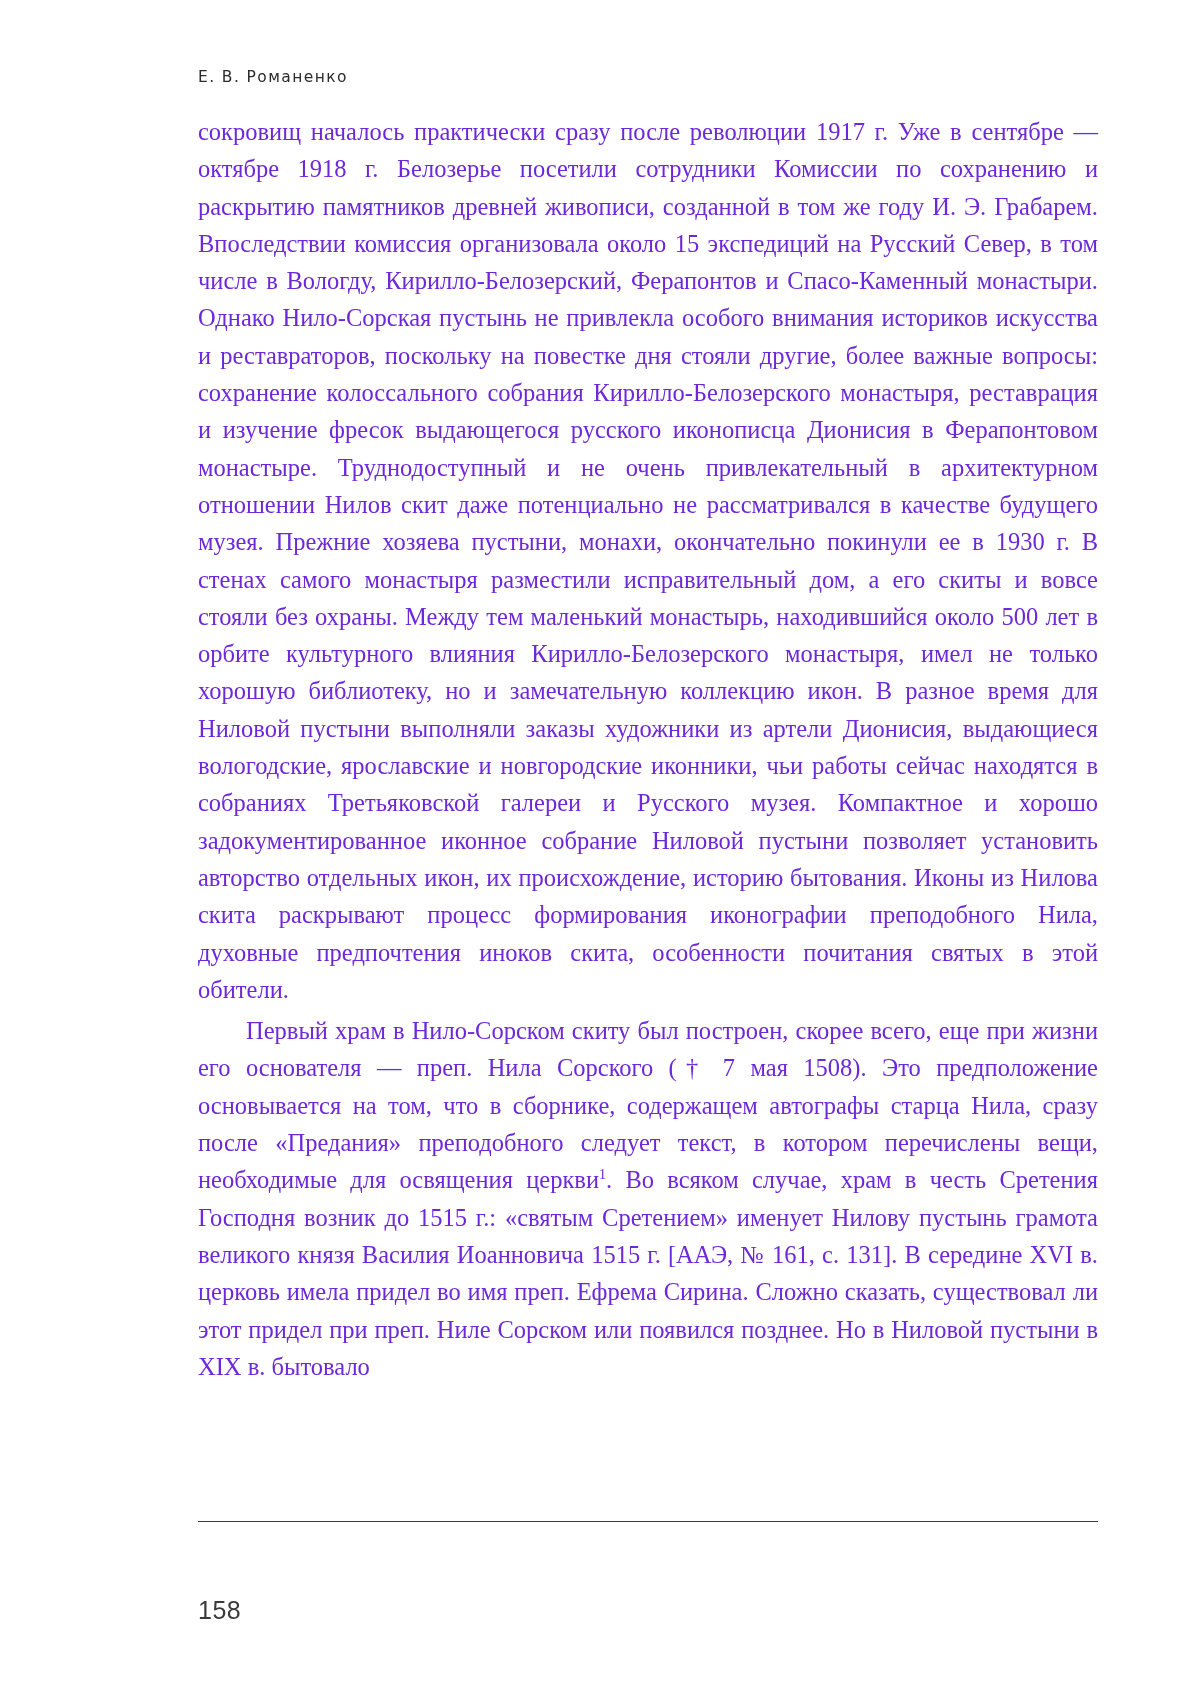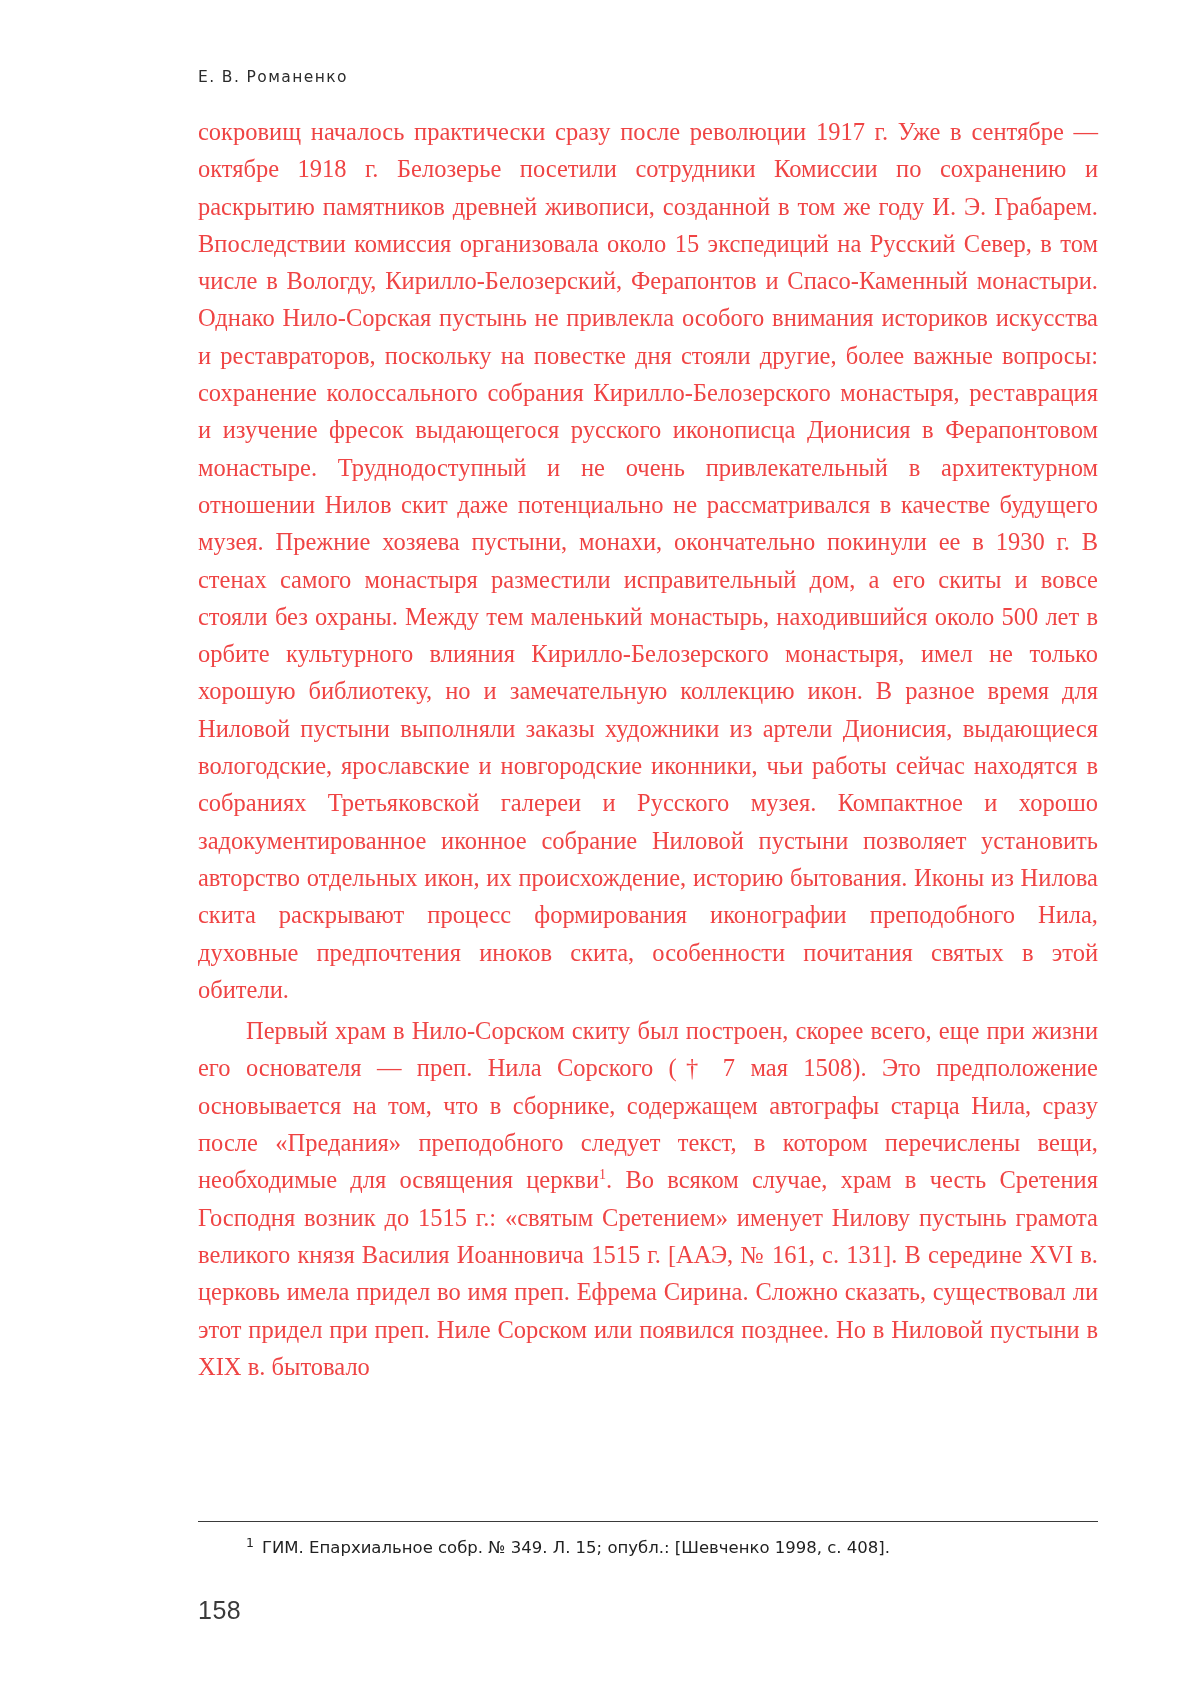--- a/index.html
+++ b/index.html
@@ -40,21 +40,21 @@
     top: 113px;
     width: 900px;
   }
   p.body-par {
     margin: 0;
     font-size: 24.5px;
     line-height: 37.3px;
     text-align: justify;
     text-align-last: left;
     hyphens: manual;
-    color: #ef4444;
+    color: #6d28d9;
   }
   p.body-par.first {
     text-indent: 0;
   }
   h2.section-heading {
     font-family: "DejaVu Sans", sans-serif;
     font-weight: 400;
     font-size: 23px;
     letter-spacing: 0.6px;
     color: #222;
@@ -115,18 +115,17 @@
 
     <p class="body-par first">сокровищ началось практически сразу после революции 1917 г. Уже в сентябре — октябре 1918 г. Белозерье посетили сотрудники Комиссии по сохранению и раскрытию памятников древней живописи, созданной в том же году И. Э. Грабарем. Впоследствии комиссия организовала около 15 экспедиций на Русский Север, в том числе в Вологду, Кирилло-Белозерский, Ферапонтов и Спасо-Каменный монастыри. Однако Нило-Сорская пустынь не привлекла особого внимания историков искусства и реставраторов, поскольку на повестке дня стояли другие, более важные вопросы: сохранение колоссального собрания Кирилло-Белозерского монастыря, реставрация и изучение фресок выдающегося русского иконописца Дионисия в Ферапонтовом монастыре. Труднодоступный и не очень привлекательный в архитектурном отношении Нилов скит даже потенциально не рассматривался в качестве будущего музея. Прежние хозяева пустыни, монахи, окончательно покинули ее в 1930 г. В стенах самого монастыря разместили исправительный дом, а его скиты и вовсе стояли без охраны. Между тем маленький монастырь, находившийся около 500 лет в орбите культурного влияния Кирилло-Белозерского монастыря, имел не только хорошую библиотеку, но и замечательную коллекцию икон. В разное время для Ниловой пустыни выполняли заказы художники из артели Дионисия, выдающиеся вологодские, ярославские и новгородские иконники, чьи работы сейчас находятся в собраниях Третьяковской галереи и Русского музея. Компактное и хорошо задокументированное иконное собрание Ниловой пустыни позволяет установить авторство отдельных икон, их происхождение, историю бытования. Иконы из Нилова скита раскрывают процесс формирования иконографии преподобного Нила, духовные предпочтения иноков скита, особенности почитания святых в этой обители.</p>
 
 
     <p class="body-par indented"><span>Первый храм в Нило-Сорском скиту был построен, скорее всего, еще при жизни его основателя — преп. Нила Сорского († 7 мая 1508). Это предположение основывается на том, что в сборнике, содержащем автографы старца Нила, сразу после «Предания» преподобного следует текст, в котором перечислены вещи, необходимые для освящения церкви</span><sup class="fn-ref">1</sup><span>. Во всяком случае, храм в честь Сретения Господня возник до 1515 г.: «святым Сретением» именует Нилову пустынь грамота великого князя Василия Иоанновича 1515 г. [ААЭ, № 161, с. 131]. В середине XVI в. церковь имела придел во имя преп. Ефрема Сирина. Сложно сказать, существовал ли этот придел при преп. Ниле Сорском или появился позднее. Но в Ниловой пустыни в XIX в. бытовало</span></p>
 
   </div>
 
   <div class="footnote-area">
     <div class="footnote-rule"></div>
-    <div class="footnote-text"><span class="fn-num">1</span><span>ГИМ. Епархиальное собр. № 349. Л. 15; опубл.: [Шевченко 1998, с. 408].</span></div>
   </div>
 
   <div class="folio">158</div>
 
 </div>
 
 </body></html>

